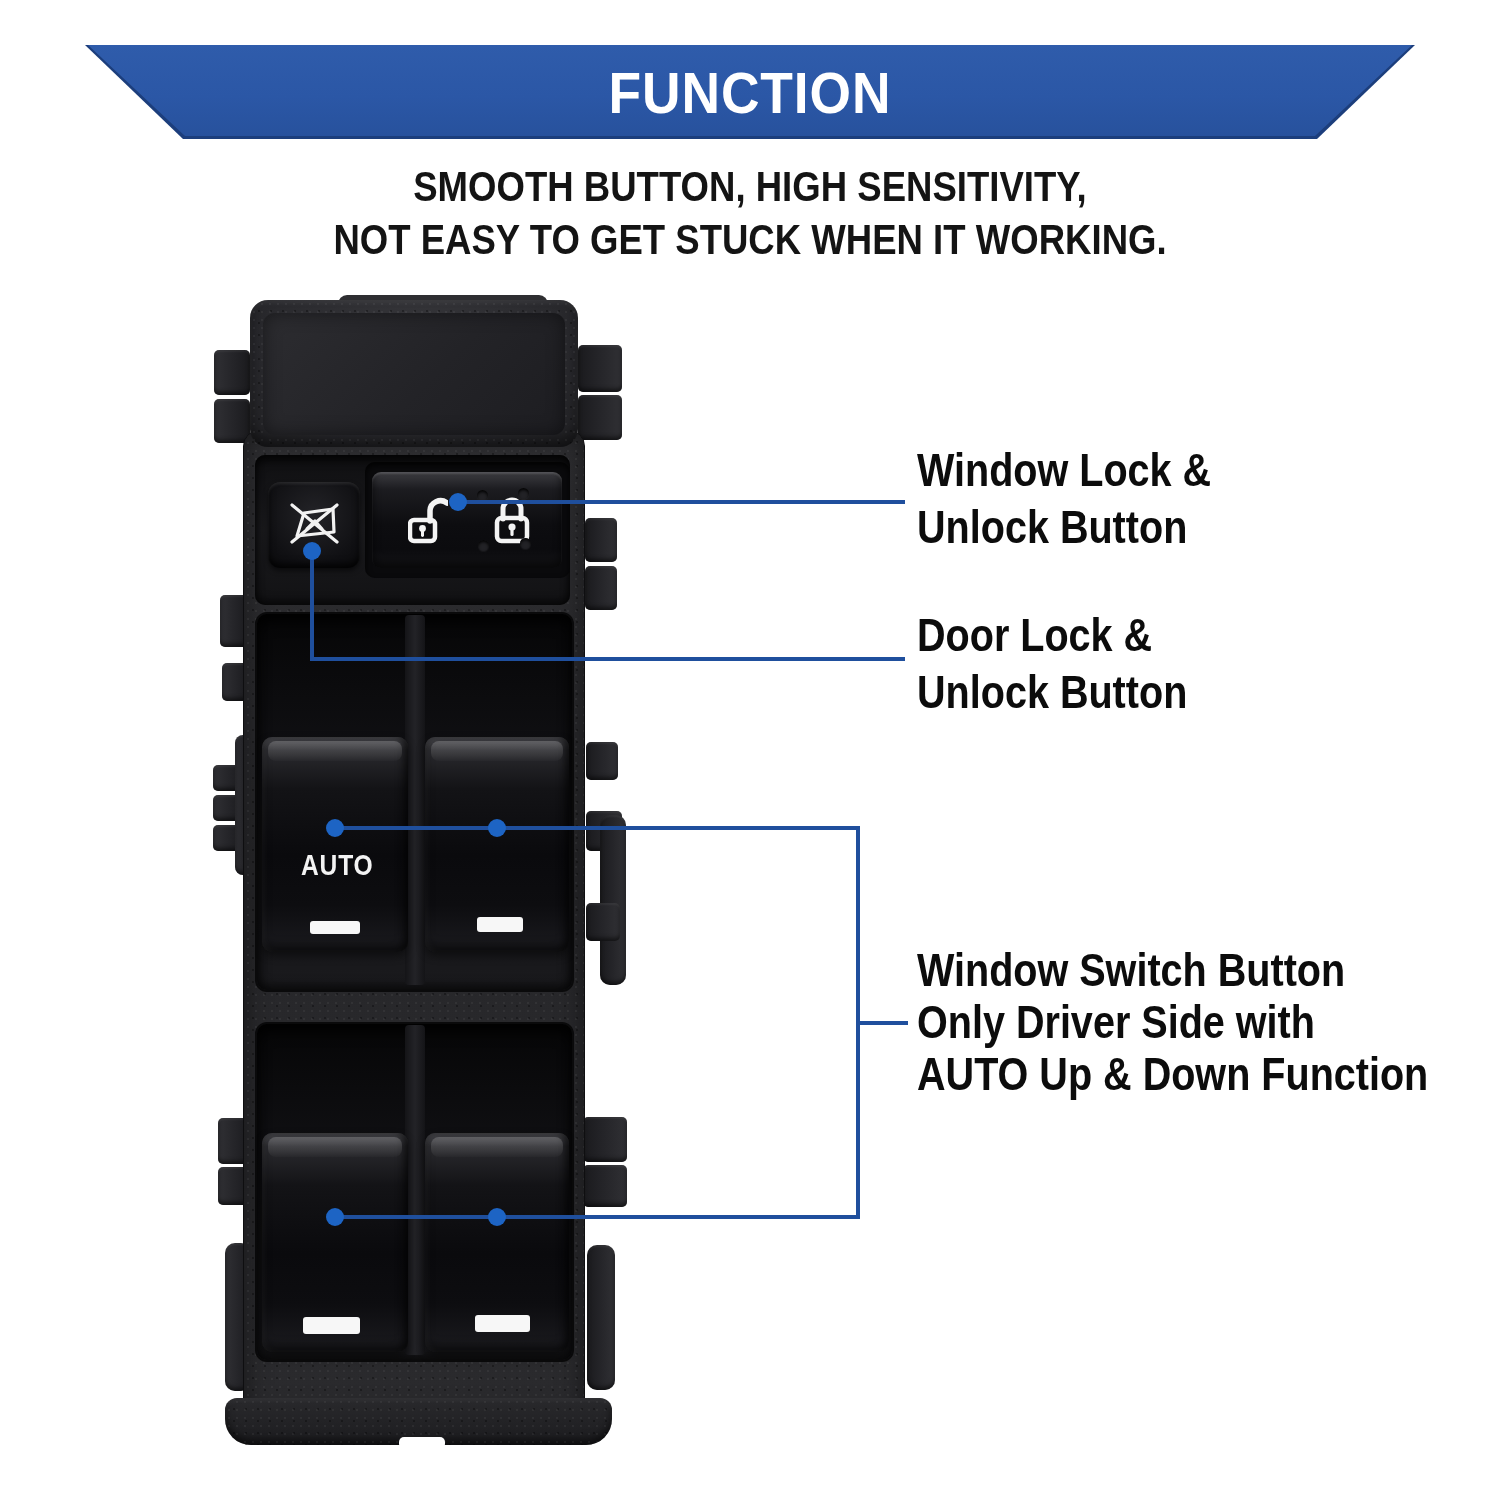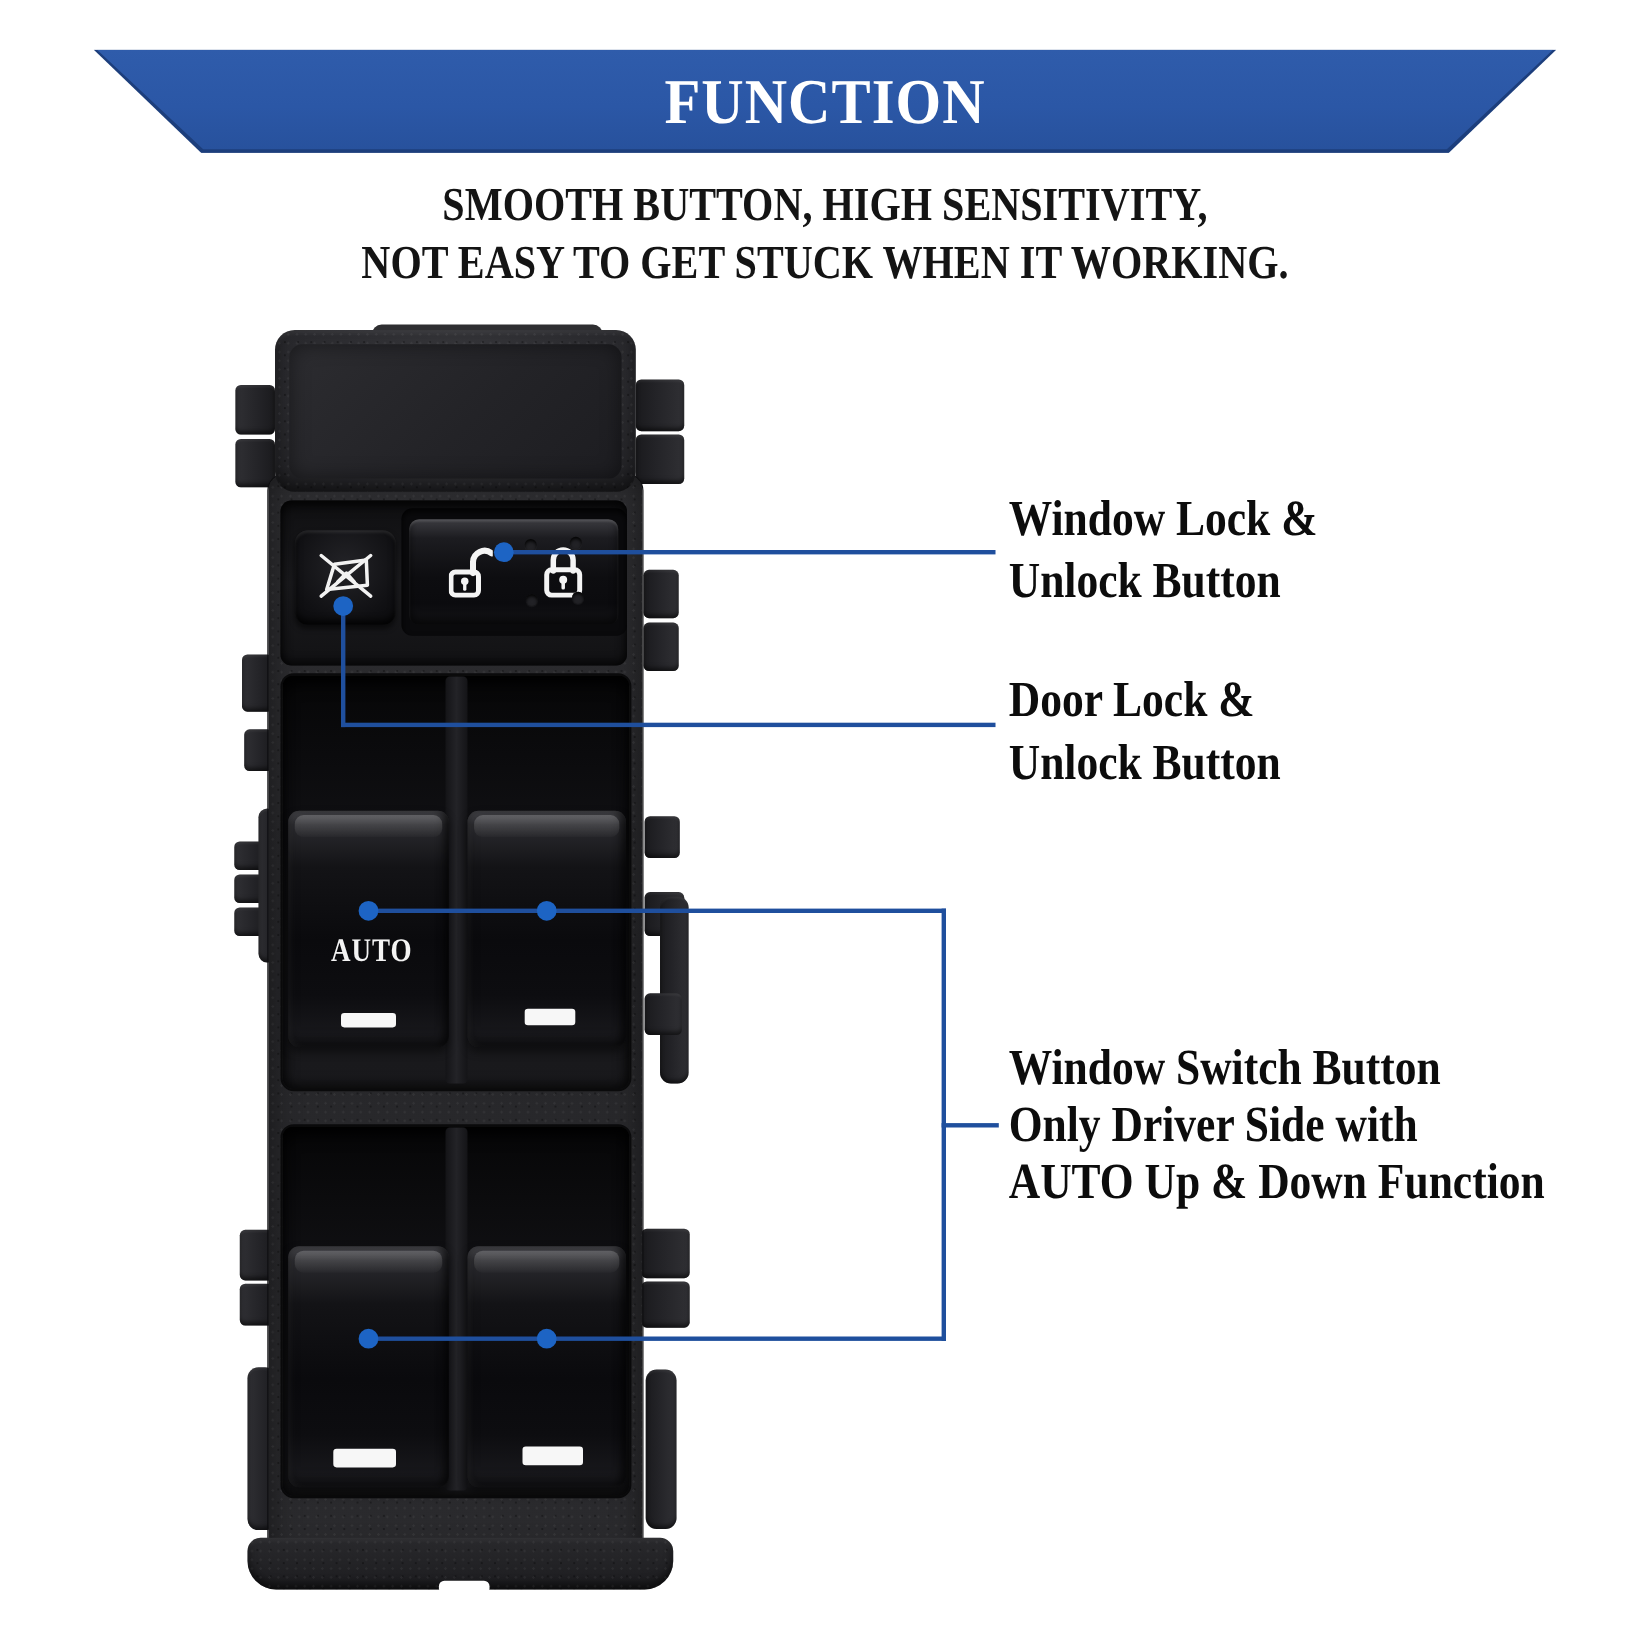--- a/index.html
+++ b/index.html
@@ -1,18 +1,18 @@
 <!DOCTYPE html>
 <html><head>
 <meta charset="utf-8">
 <style>
   html,body { margin:0; padding:0; background:#ffffff; }
   .page {
     position:relative; width:1500px; height:1500px; background:#ffffff; overflow:hidden;
-    font-family:Liberation Serif, serif;
+    font-family:Liberation Sans, sans-serif;
   }
   
   .banner {
     position:absolute; left:85px; top:45px; width:1330px; height:94px;
     background:#1c3e7c;
     clip-path:polygon(0 0, 100% 0, calc(100% - 98px) 100%, 98px 100%);
   }
   .banner-inner {
     position:absolute; inset:0;
     background:linear-gradient(180deg,#2f5cab 0%, #2b57a6 55%, #27519c 100%);

